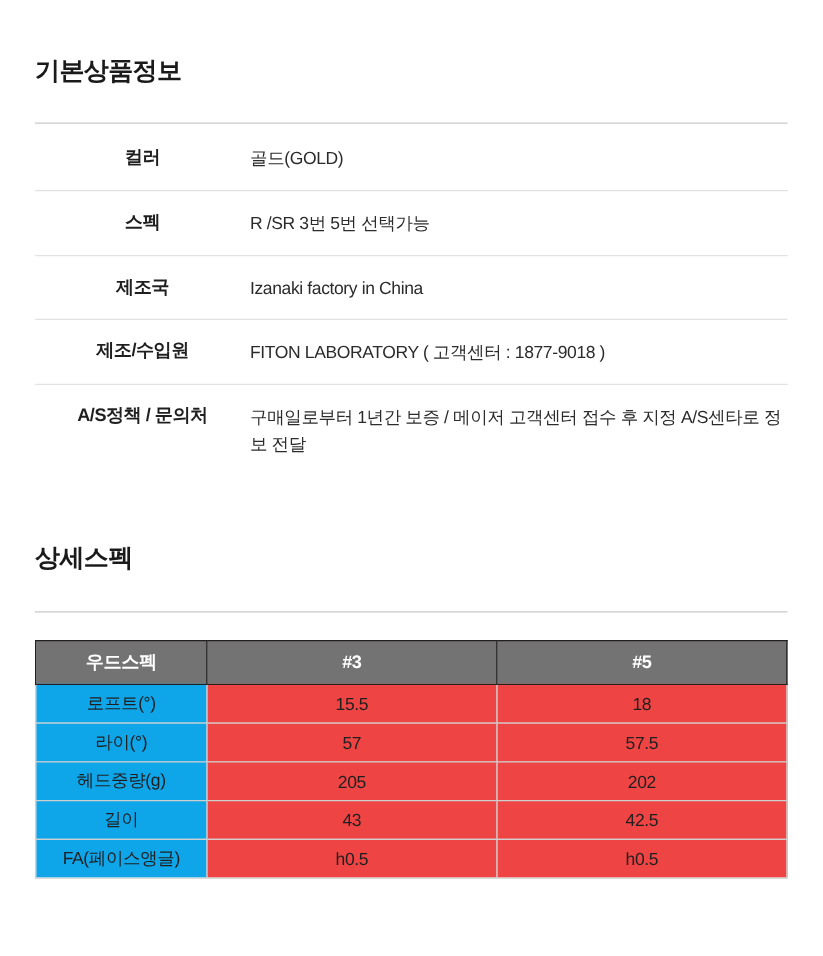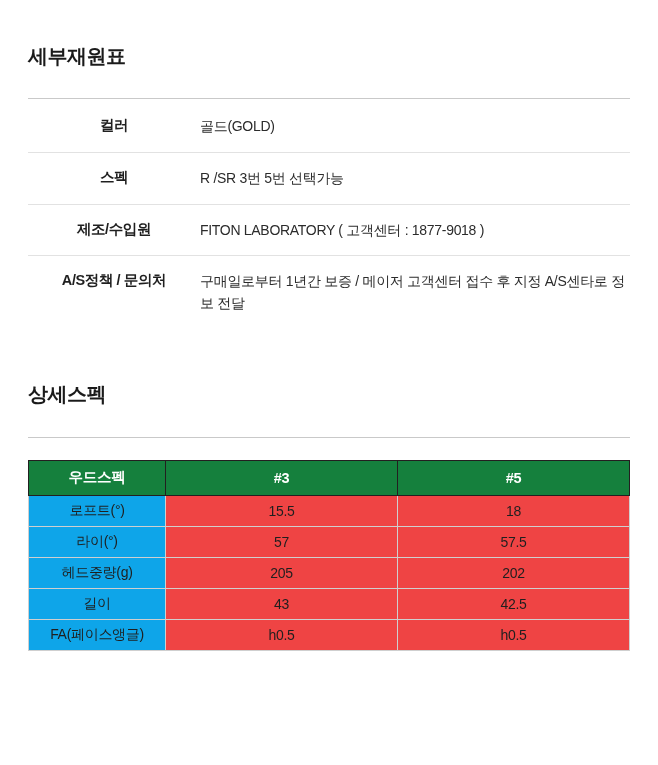--- a/index.html
+++ b/index.html
@@ -91,21 +91,21 @@
     text-align: center;
     font-size: 14px;
     letter-spacing: -0.3px;
     height: 30px;
     padding: 0;
   }
   .spec-table .col-label {
     width: 137px;
   }
   .spec-table thead th {
-    background: #15803d;
+    background: #737373;
     color: #ffffff;
     font-weight: bold;
     border-color: #231f20;
     height: 34px;
     font-size: 14.5px;
   }
   .spec-table tbody th {
     font-weight: normal;
     color: #1f1f1f;
     background: #0ea5e9;
@@ -113,32 +113,36 @@
   .spec-table tbody td {
     color: #1f1f1f;
     background: #ef4444;
   }
 </style>
 </head>
 <body>
 
 <div class="page">
 
-  <h2 class="section-title" id="basic-info-title">세부재원표</h2>
+  <h2 class="section-title" id="basic-info-title">기본상품정보</h2>
   <hr class="title-rule">
 
   <table class="info-table">
     <tbody>
       <tr>
         <th>컬러</th>
         <td>골드(GOLD)</td>
       </tr>
       <tr>
         <th>스펙</th>
         <td>R /SR  3번 5번  선택가능</td>
+      </tr>
+      <tr>
+        <th>제조국</th>
+        <td>Izanaki factory in China</td>
       </tr>
       <tr>
         <th>제조/수입원</th>
         <td>FITON LABORATORY ( 고객센터 : 1877-9018 )</td>
       </tr>
       <tr>
         <th>A/S정책 / 문의처</th>
         <td>구매일로부터 1년간 보증 / 메이저 고객센터 접수 후 지정 A/S센타로 정보 전달</td>
       </tr>
     </tbody>

